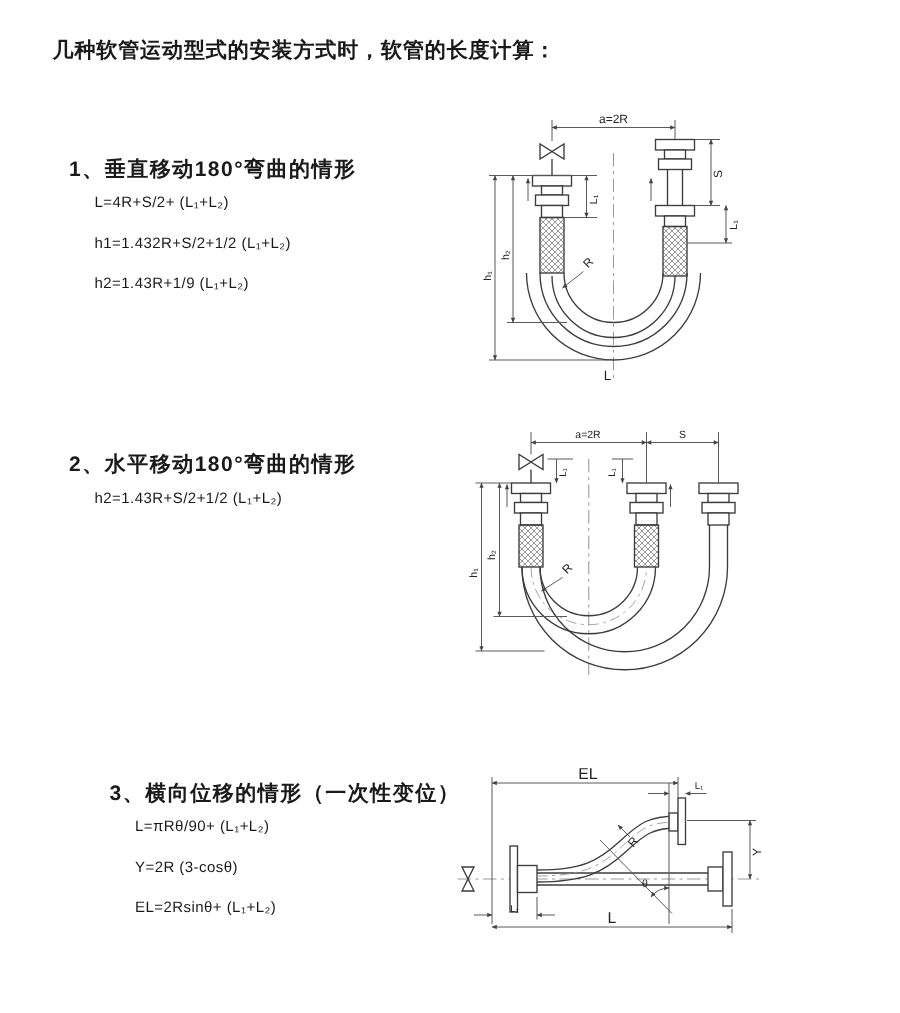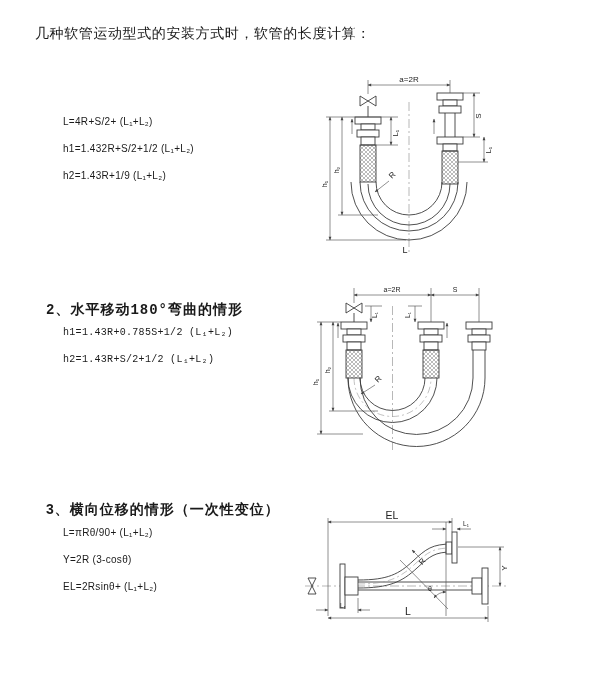--- a/index.html
+++ b/index.html
@@ -1,18 +1,18 @@
 <!DOCTYPE html>
 <html><head>
 <meta charset="utf-8">
 <style>
   html,body{margin:0;padding:0;background:#ffffff;}
   .page{position:relative;width:600px;height:675px;background:#ffffff;overflow:hidden;
         font-family:"Liberation Sans","DejaVu Sans",sans-serif;color:#1a1a1a;}
-  .title{position:absolute;left:35px;top:25px;font-size:14px;font-weight:400;letter-spacing:0.6px;}
+  .title{position:absolute;left:35px;top:25px;font-size:14px;font-weight:700;letter-spacing:0.6px;}
   .section{position:absolute;left:46px;}
   .sec-heading{font-size:14px;font-weight:700;letter-spacing:1px;}
   .formula{font-size:10px;margin-left:17px;height:27px;line-height:27px;letter-spacing:0.3px;}
   .formula:first-of-type{margin-top:4px;}
   .diagram{position:absolute;}
   svg{display:block;}
   .ln{stroke:#3c3c3c;stroke-width:0.9;fill:none;}
   .fit{fill:#ffffff;stroke:#3c3c3c;stroke-width:0.9;}
   .dim{stroke:#555;stroke-width:0.65;fill:none;}
   .cl{stroke:#999;stroke-width:0.7;fill:none;stroke-dasharray:9 3 2 3;}
@@ -21,32 +21,32 @@
   .t7{font-size:7px;} .t8{font-size:8px;} .t9{font-size:9px;} .t10{font-size:10.5px;}
 </style>
 </head>
 <body>
 
 <div class="page">
 
   <div class="title">几种软管运动型式的安装方式时，软管的长度计算：</div>
 
   <div class="section" style="top:104px;">
+    <div class="sec-heading">1、垂直移动180°弯曲的情形</div>
     <div class="formula">L=4R+S/2+ (L₁+L₂)</div>
     <div class="formula">h1=1.432R+S/2+1/2 (L₁+L₂)</div>
     <div class="formula">h2=1.43R+1/9 (L₁+L₂)</div>
   </div>
 
-  <div class="section" style="top:301px;font-family:Liberation Mono, monospace;">
+  <div class="section" style="top:301px;">
     <div class="sec-heading">2、水平移动180°弯曲的情形</div>
-    <div class="formula">h1=1.43R+0.785S+1/2 (L₁+L₂)</div>
     <div class="formula">h2=1.43R+S/2+1/2 (L₁+L₂)</div>
   </div>
 
-  <div class="section" style="top:501px;">
+  <div class="section" style="top:520px;margin-left:27px;">
     <div class="sec-heading">3、横向位移的情形（一次性变位）</div>
     <div class="formula">L=πRθ/90+ (L₁+L₂)</div>
     <div class="formula">Y=2R (3-cosθ)</div>
     <div class="formula">EL=2Rsinθ+ (L₁+L₂)</div>
   </div>
 
   <div class="diagram" style="left:318px;top:72px;">
     <svg width="272" height="195" viewBox="0 0 272 195">
       <defs>
         <marker id="mA1" viewBox="0 0 10 10" refX="9" refY="5" markerWidth="7.5" markerHeight="5.5" orient="auto-start-reverse">

